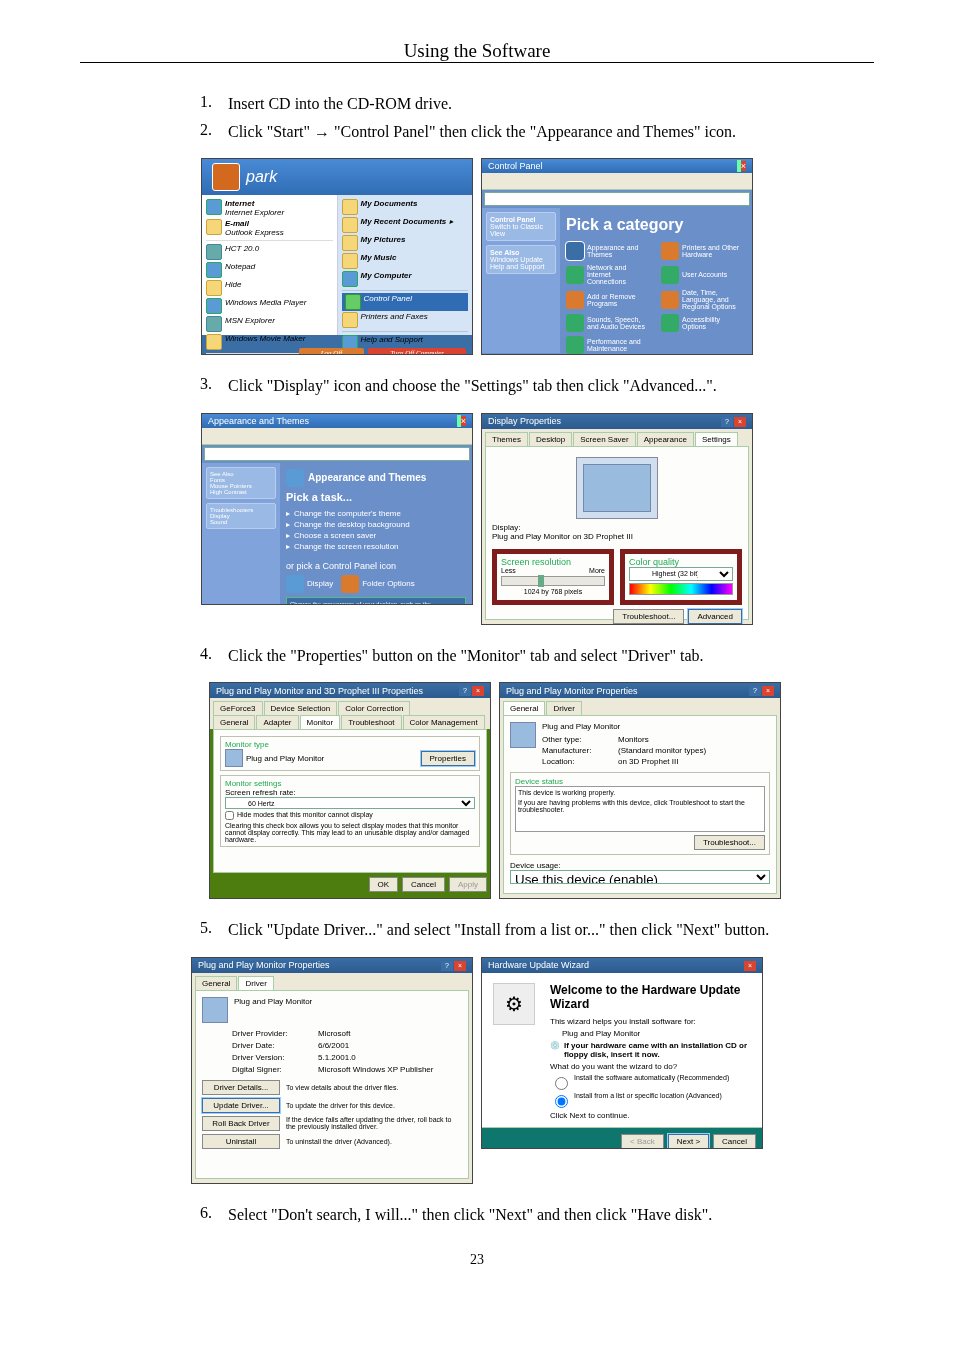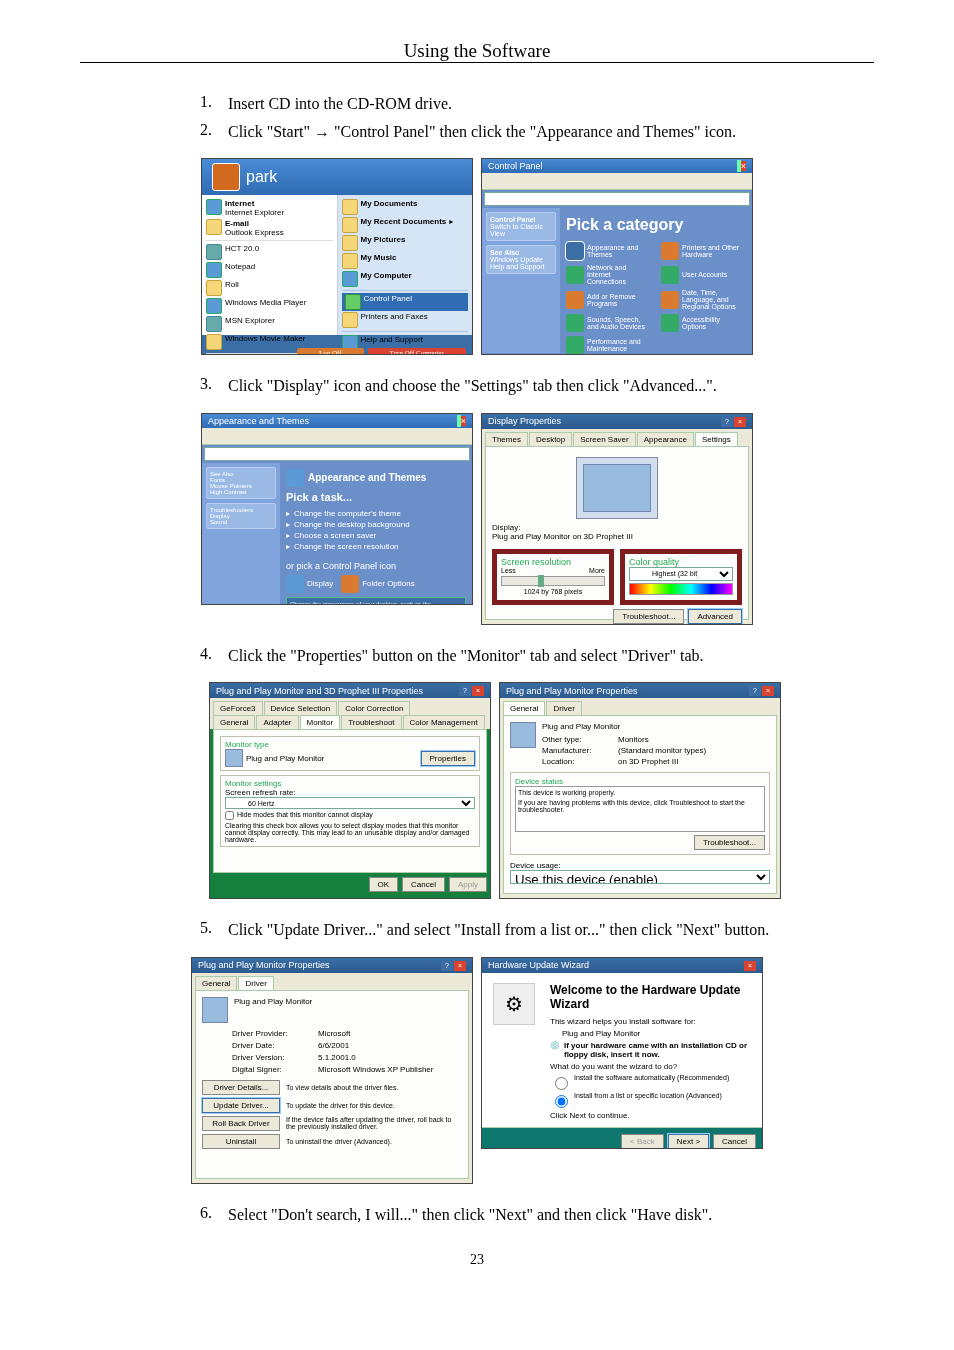--- a/index.html
+++ b/index.html
@@ -64,20 +64,21 @@
     text-align: center;
     line-height: 10px;
   }
   .btn-close { background:#d9432f; }
   .btn-min, .btn-max { background:#3a6ea5; border:1px solid #6fa; }
   
   .start-menu {
     width: 270px;
     height: 195px;
     background:#6d28d9;
+    font-style:italic;
   }
   .sm-user {
     background: linear-gradient(#4a8bd6,#2f6cb4);
     color:#fff;
     font-family: "Franklin Gothic Medium", Arial;
     font-size: 16px;
     padding: 4px 10px;
     display:flex;
     align-items:center;
     gap:6px;
@@ -163,21 +164,21 @@
   .dp-col{flex:1;}
   .dp-sl{height:8px;background:#e8e8e0;border:1px solid #999;position:relative;margin:2px 0;}
   .dp-sl::after{content:"";position:absolute;left:35%;top:-2px;width:6px;height:12px;background:#6a8;}
   .dp-cq{height:10px;background:linear-gradient(90deg,#f00,#ff0,#0f0,#0ff,#00f,#f0f);border:1px solid #999;margin:2px 0;}
   .dp-btnrow{display:flex;justify-content:flex-end;gap:4px;margin:4px 3px;}
   .wbtn{font-size:8px;padding:2px 8px;background:#ece9d8;border:1px solid #888;color:#000;}
   .wbtn.def{border:1px solid #3a6ea5;outline:1px solid #9cf;}
 
   
   .mon3d {
-    width:280px;height:215px;background:#15803d;font-family:Tahoma,sans-serif;font-size:8px;margin-left:36px;
+    width:280px;height:215px;background:#4d7c0f;font-family:Tahoma,sans-serif;font-size:8px;margin-left:36px;
   }
   .mon3d .dp-body{height:165px;}
   .m3-sec{border:1px solid #c0c0b0;padding:3px 4px;margin-bottom:4px;}
   .m3-chk{display:flex;gap:3px;align-items:flex-start;font-size:7px;margin:2px 0;}
   .m3-chk input{margin:0;width:9px;height:9px;}
   .m3-sel{width:100%;height:12px;border:1px solid #7a9;background:#fff;font-size:7px;padding:0 18px;}
 
   .monprop {
     width:280px;height:215px;background:#ece9d8;font-family:Tahoma,sans-serif;font-size:8px;
   }
@@ -256,21 +257,21 @@
         <div class="sm-item">
             <span class="sm-ico"></span>
             <span>HCT 20.0</span>
           </div>
         <div class="sm-item">
             <span class="sm-ico b"></span>
             <span>Notepad</span>
           </div>
         <div class="sm-item">
             <span class="sm-ico y"></span>
-            <span>Roll</span>
+            <span>Hide</span>
           </div>
         <div class="sm-item">
             <span class="sm-ico b"></span>
             <span>Windows Media Player</span>
           </div>
         <div class="sm-item">
             <span class="sm-ico"></span>
             <span>MSN Explorer</span>
           </div>
         <div class="sm-item">

